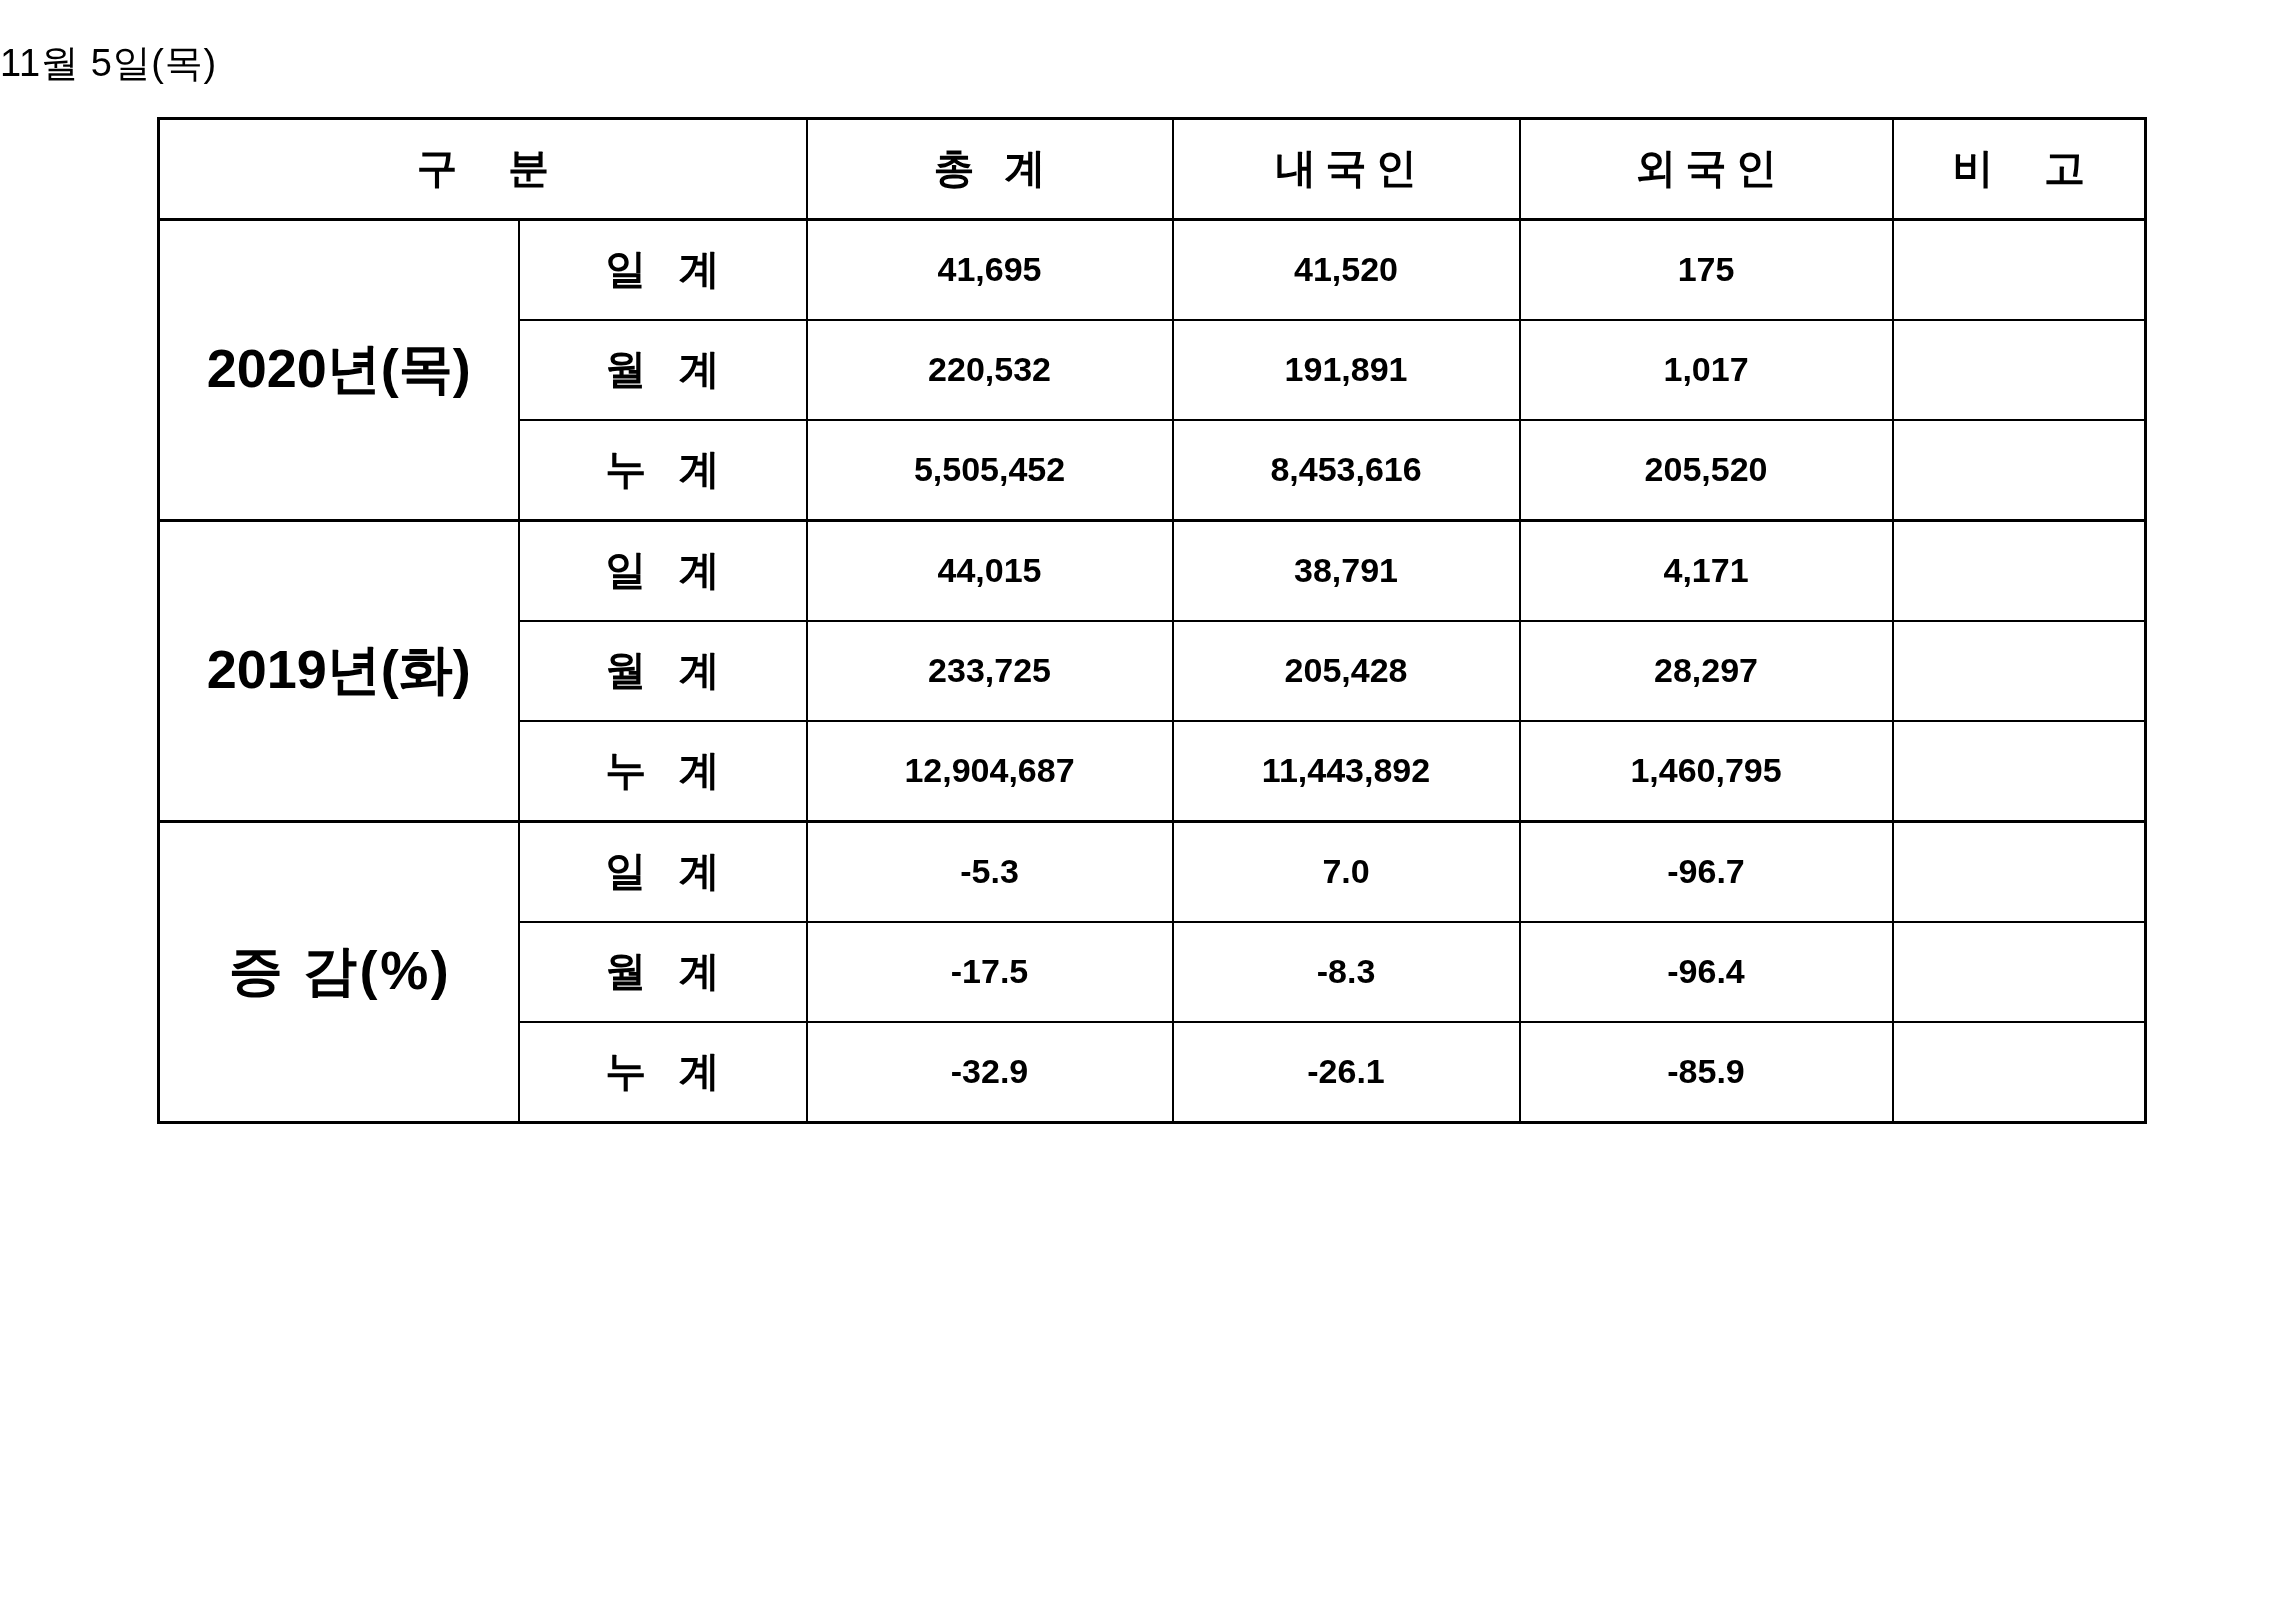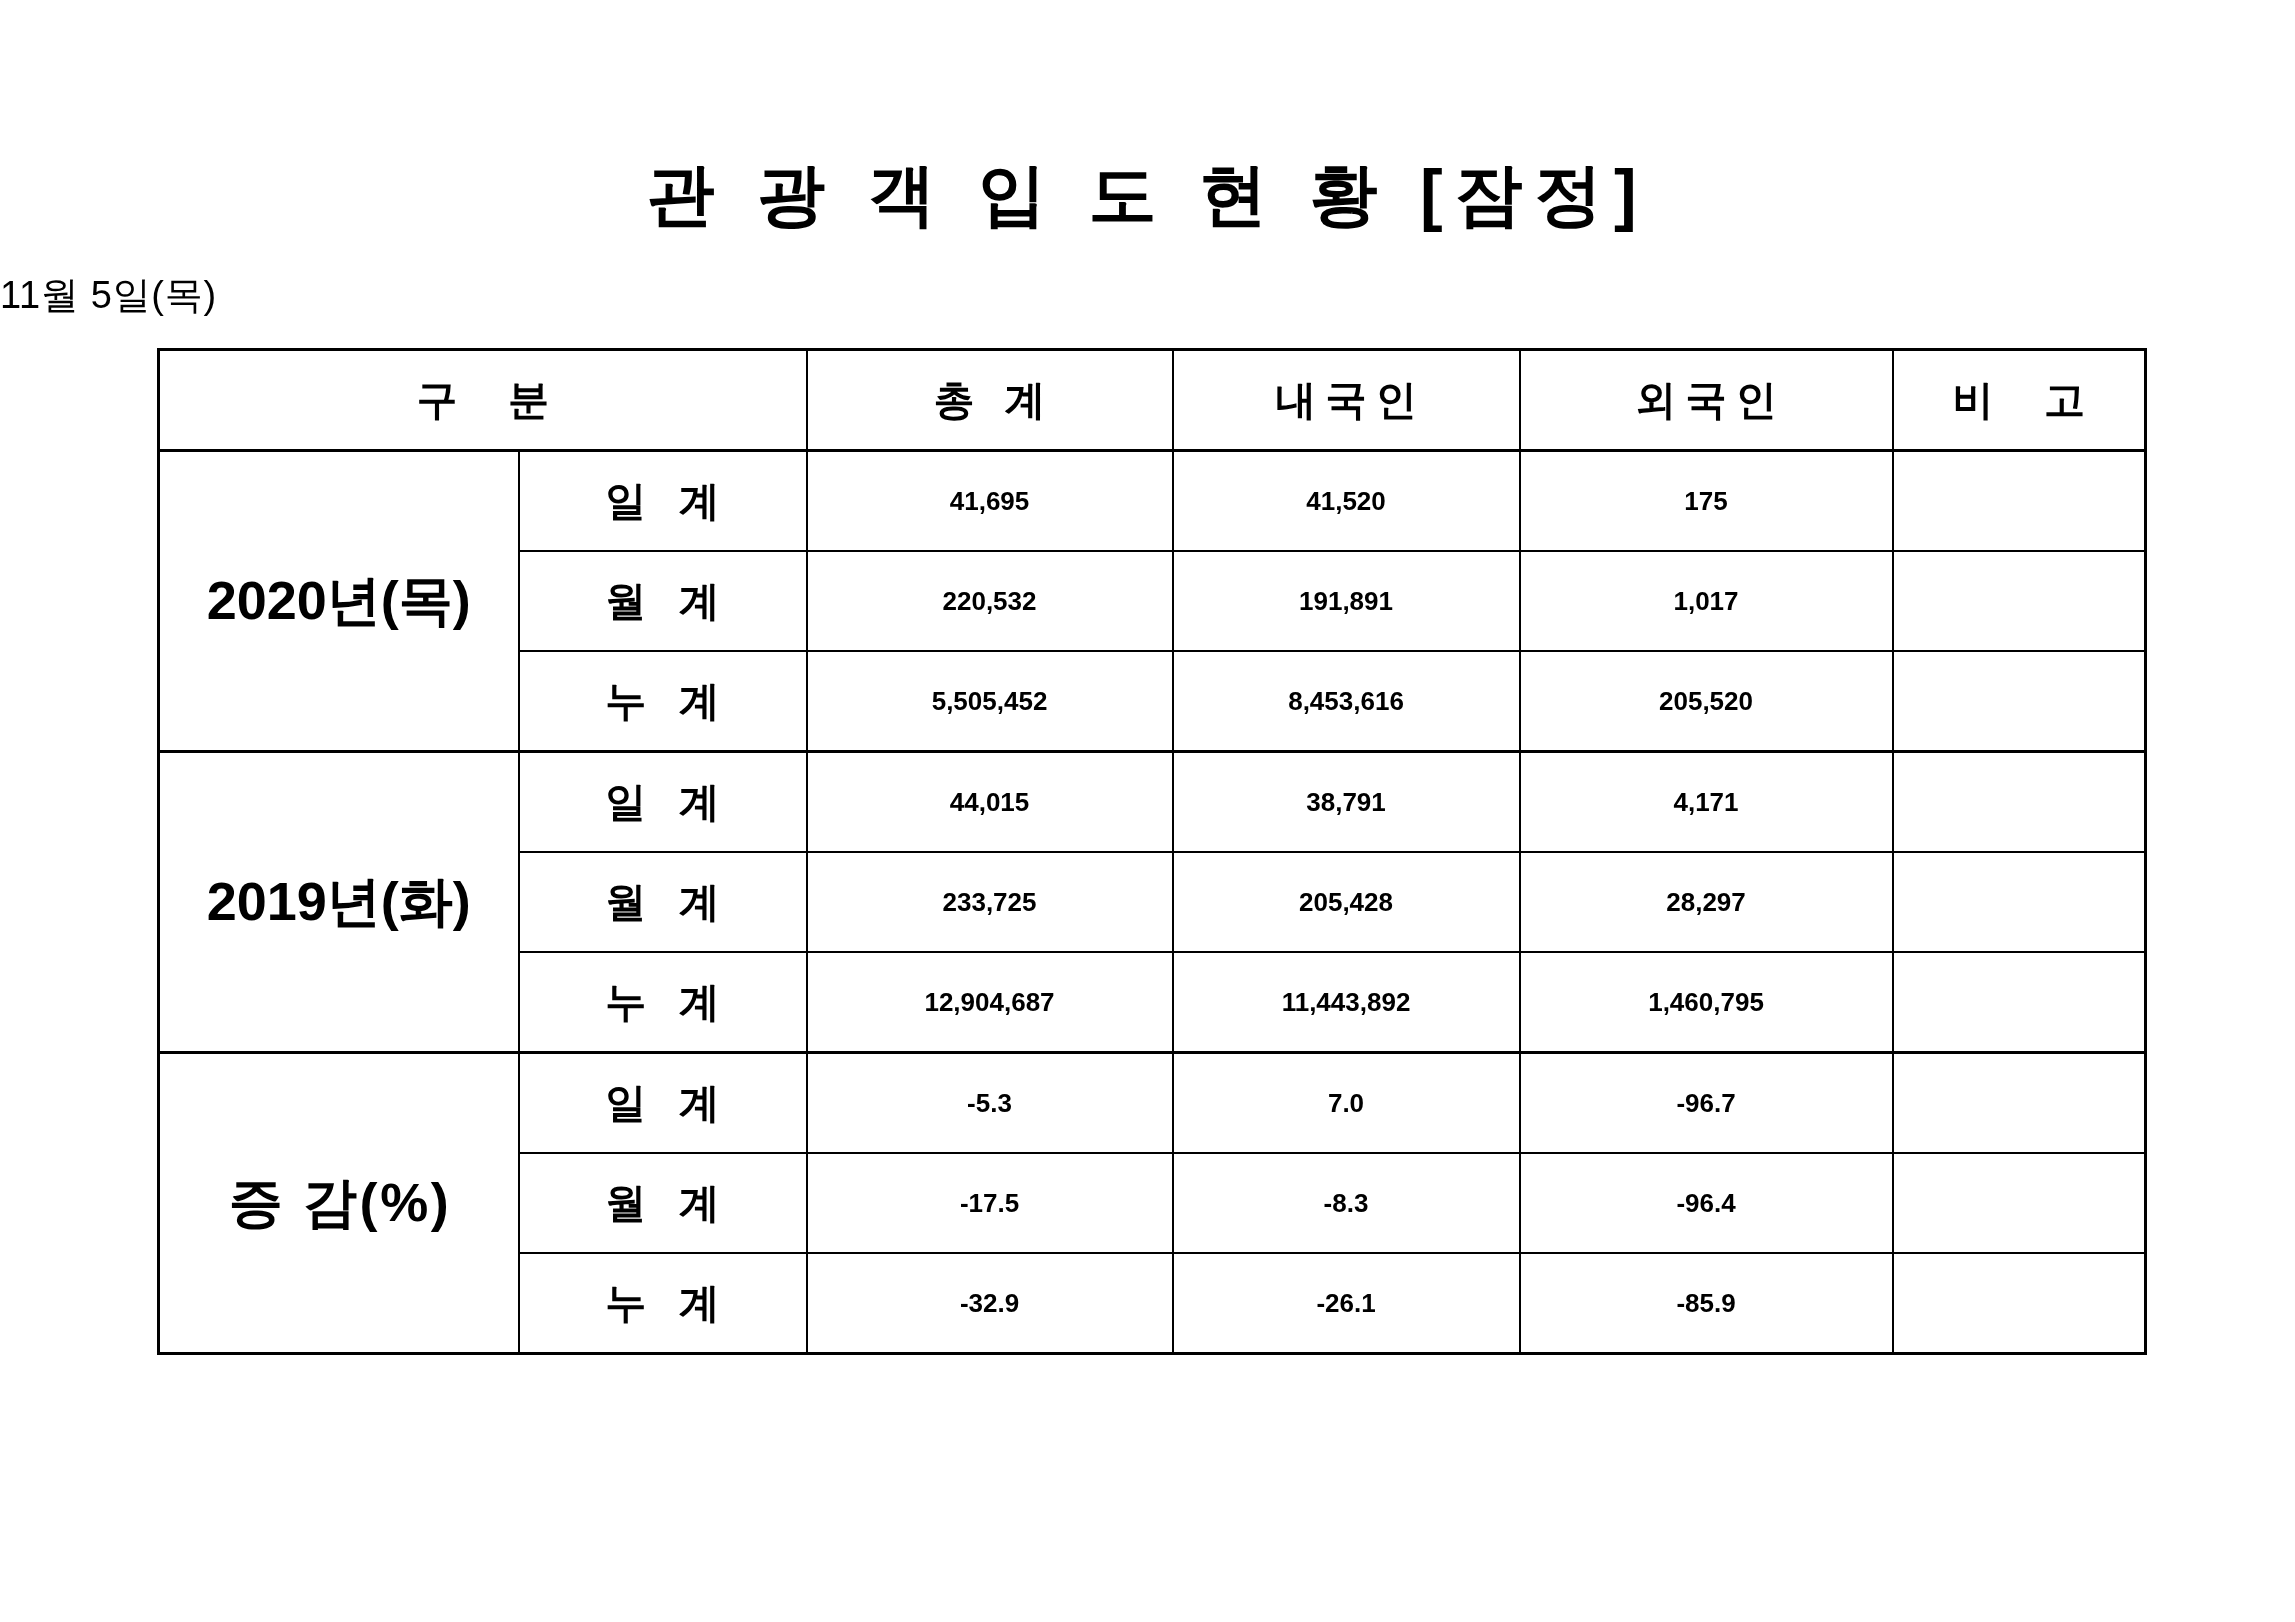--- a/index.html
+++ b/index.html
@@ -88,21 +88,21 @@
     letter-spacing: 2.6px;
     text-indent: 2.6px;
   }
   td.sub-cell {
     font-size: 41px;
     font-weight: normal;
     letter-spacing: 10.5px;
     text-indent: 10.5px;
   }
   td.num {
-    font-size: 26px;
+    font-size: 34px;
     font-weight: bold;
     letter-spacing: 0px;
     margin-left: 8px;
   }
   td.note {
     font-size: 34px;
   }
   
   tr.block-start td {
     border-top: 3.3px solid #000000;
@@ -113,21 +113,20 @@
   }
   table.stats {
     border: 3.3px solid #000000;
   }
 </style>
 </head>
 <body>
 
 <div class="page">
 
-  <div class="title">관 광 객 입 도 현 황 [잠정]</div>
 
   <div class="date-line">11월 5일(목)</div>
 
   <div class="table-wrap">
     <table class="stats">
       <colgroup>
         <col class="c-group">
         <col class="c-sub">
         <col class="c-total">
         <col class="c-dom">

